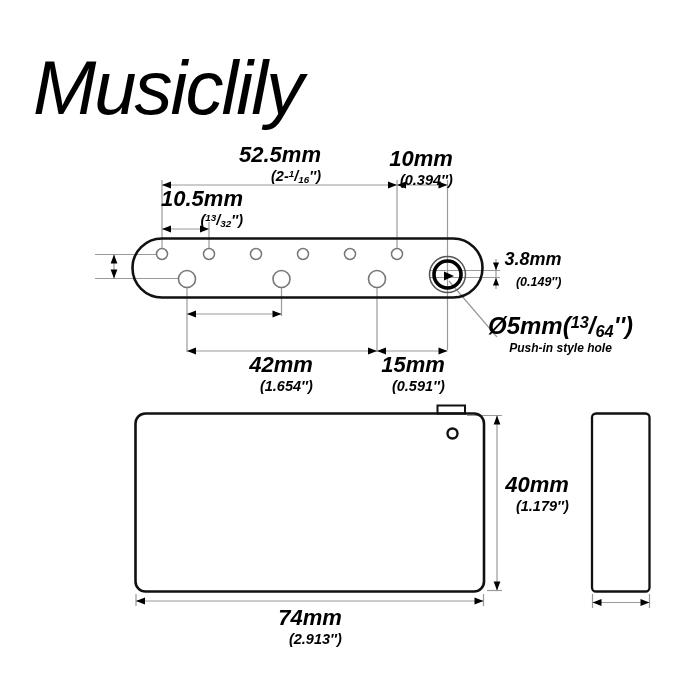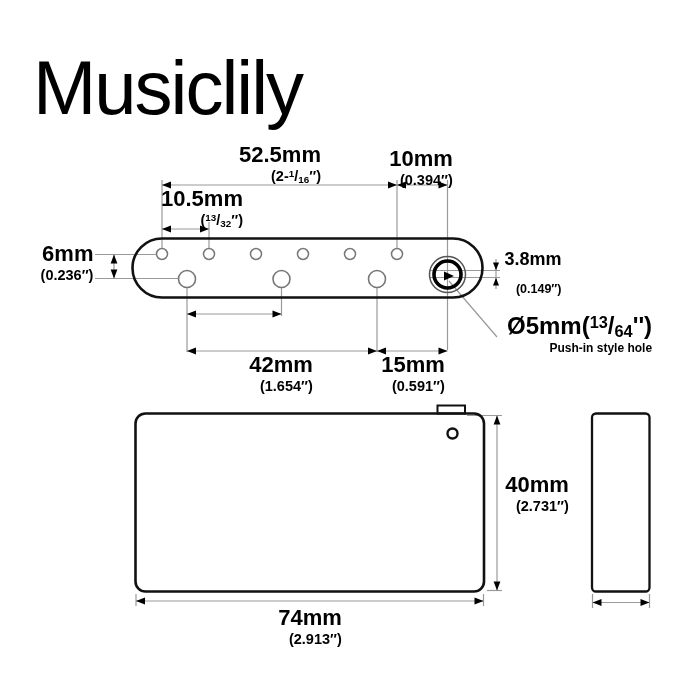--- a/index.html
+++ b/index.html
@@ -1,34 +1,34 @@
 <!DOCTYPE html>
 <html><head>
 <meta charset="utf-8">
 <style>
   html,body{margin:0;padding:0;background:#fff;}
   .canvas{
     position:relative;width:700px;height:700px;background:#ffffff;overflow:hidden;
-    font-family:"Liberation Sans","DejaVu Sans",sans-serif;color:#000;
+    font-family:"Liberation Sans","DejaVu Sans",sans-serif;color:#000;font-style:italic;
   }
   .logo{
     position:absolute;left:33px;top:50px;font-size:76px;font-weight:400;
     letter-spacing:-2px;line-height:1;color:#000;
   }
   svg{position:absolute;left:0;top:0;}
   .dim{
     position:absolute;text-align:right;transform:translateX(-50%);
     font-weight:bold;line-height:1;white-space:nowrap;color:#000;
   }
   .dim .mm{font-size:22px;}
   .dim .in{font-size:14.5px;margin-top:3px;}
   .dim.small .mm{font-size:18px;}
-  .dim.small .in{font-size:12.5px;margin-top:15px;}
+  .dim.small .in{font-size:12.5px;margin-top:8px;}
   .note{
-    position:absolute;left:507px;top:314px;transform:none;text-align:right;
+    position:absolute;left:488px;top:314px;transform:none;text-align:center;
     font-weight:bold;line-height:1;white-space:nowrap;
   }
   .note .l1{font-size:24px;}
   .note .l2{font-size:12px;margin-top:4px;}
   .fr-sup{position:relative;top:-0.38em;font-size:0.68em;}
   .fr-sub{position:relative;top:0.16em;font-size:0.68em;margin-top:8px;}
 </style>
 </head>
 <body>
 
@@ -140,24 +140,20 @@
   <div class="dim" style="left:421px;top:148px">
     <div class="mm">10mm</div>
     <div class="in">(0.394″)</div>
   </div>
 
   <div class="dim" style="left:202px;top:188px">
     <div class="mm">10.5mm</div>
     <div class="in"><span>(</span><span class="fr-sup">13</span><span>/</span><span class="fr-sub">32</span><span>″)</span></div>
   </div>
 
-  <div class="dim" style="left:67px;top:243px">
-    <div class="mm">6mm</div>
-    <div class="in">(0.236″)</div>
-  </div>
 
   <div class="dim small" style="left:533px;top:250px">
     <div class="mm">3.8mm</div>
     <div class="in">(0.149″)</div>
   </div>
 
 
   <div class="dim" style="left:281px;top:354px">
     <div class="mm">42mm</div>
     <div class="in">(1.654″)</div>
@@ -168,21 +164,21 @@
     <div class="in">(0.591″)</div>
   </div>
 
   <div class="note">
     <div class="l1"><span>Ø5mm(</span><span class="fr-sup">13</span><span>/</span><span class="fr-sub">64</span><span>'')</span></div>
     <div class="l2">Push-in style hole</div>
   </div>
 
   <div class="dim" style="left:537px;top:474px">
     <div class="mm">40mm</div>
-    <div class="in">(2.731″)</div>
+    <div class="in">(1.179″)</div>
   </div>
 
   <div class="dim" style="left:310px;top:607px">
     <div class="mm">74mm</div>
     <div class="in">(2.913″)</div>
   </div>
 
 
 </div>
 

